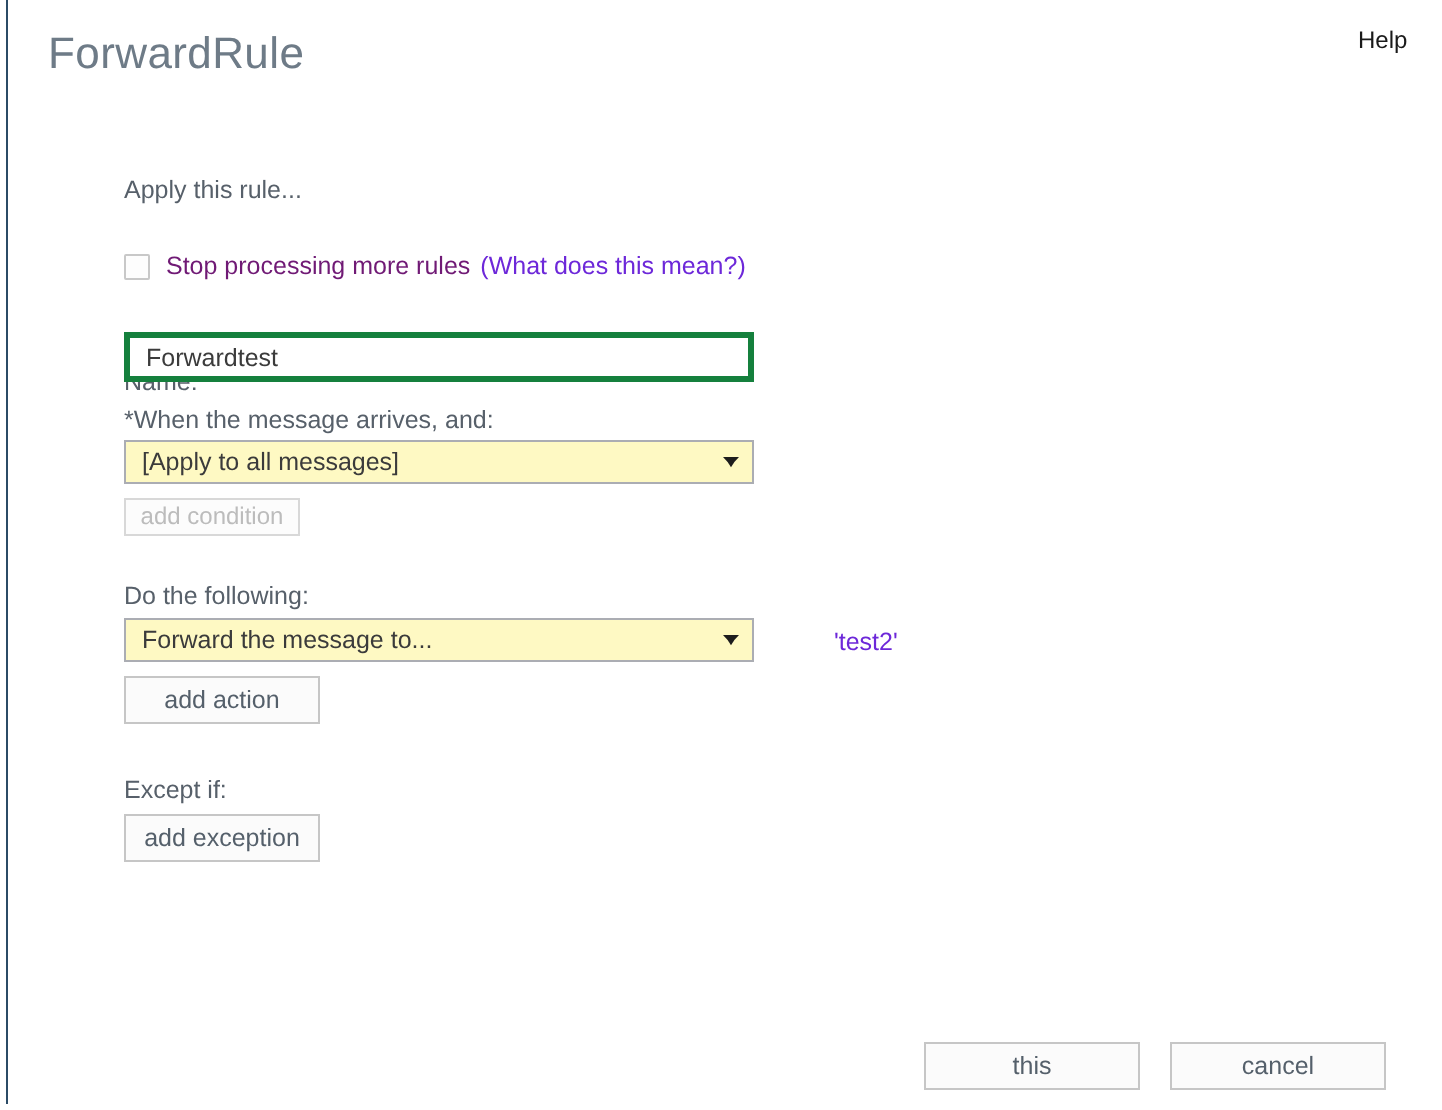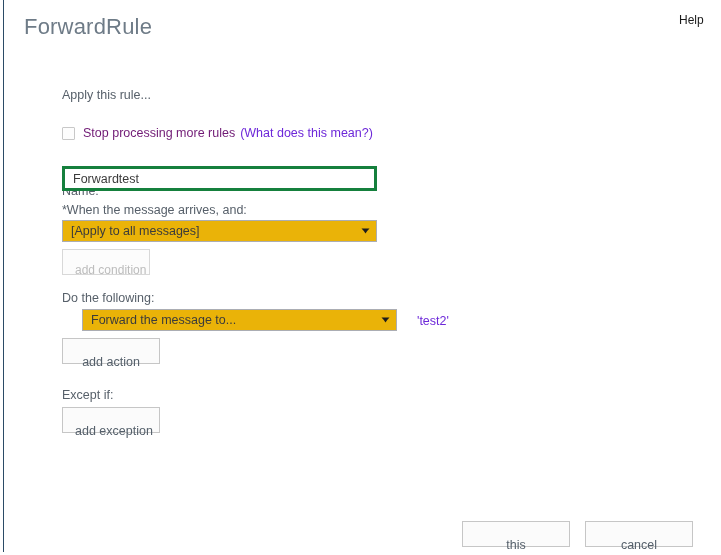--- a/index.html
+++ b/index.html
@@ -110,21 +110,21 @@
     width: 315px;
     height: 25px;
     line-height: 23px;
   }
 
   
   .dropdown {
     position: absolute;
     box-sizing: border-box;
     border: 1px solid #abadb3;
-    background: #eab308;
+    background: #fef9c3;
     height: 22px;
     width: 315px;
     left: 62px;
     display: flex;
     align-items: center;
     cursor: default;
   }
   .dropdown-value {
     font-size: 12.5px;
     color: #3b3b3b;
@@ -134,34 +134,34 @@
     overflow: hidden;
   }
   .dropdown-arrow {
     width: 22px;
     height: 20px;
     display: flex;
     align-items: center;
     justify-content: center;
   }
   #condition-dropdown { top: 220px; }
-  #action-dropdown    { top: 309px; margin-left: 20px; }
+  #action-dropdown    { top: 309px; }
 
   
   .btn {
     position: absolute;
     box-sizing: border-box;
     border: 1px solid #c6c6c6;
     background: #fbfbfb;
     font-family: "Liberation Sans", sans-serif;
     font-size: 12.5px;
     color: #55606b;
     text-align: center;
     cursor: pointer;
-    padding: 12px;
+    padding: 0;
     white-space: nowrap;
   }
   .btn.disabled {
     color: #bcbcbc;
     border-color: #d8d8d8;
     background: #fcfcfc;
     cursor: default;
   }
   #add-condition-button {
     left: 62px; top: 249px; width: 88px; height: 19px; line-height: 17px;

